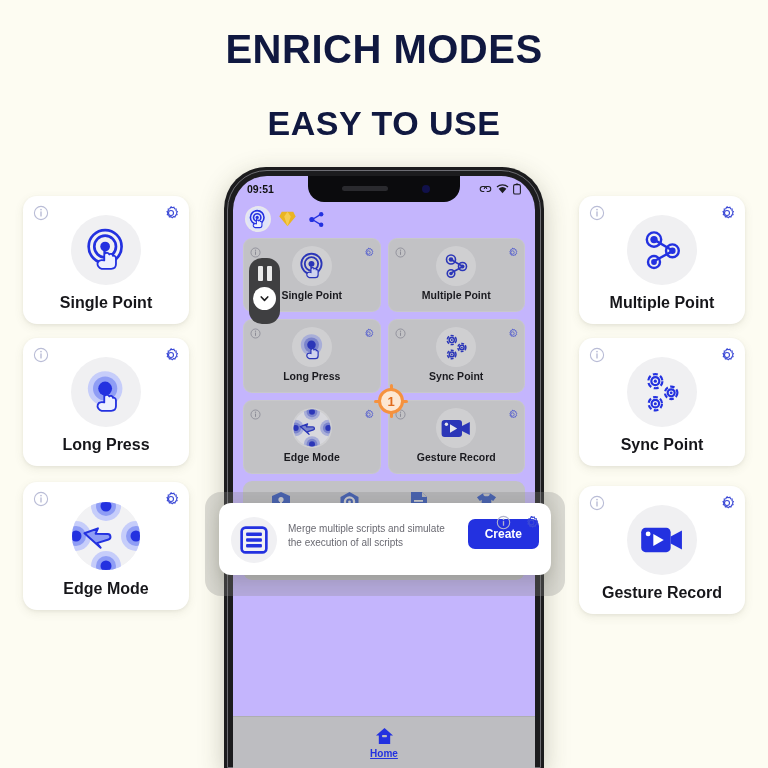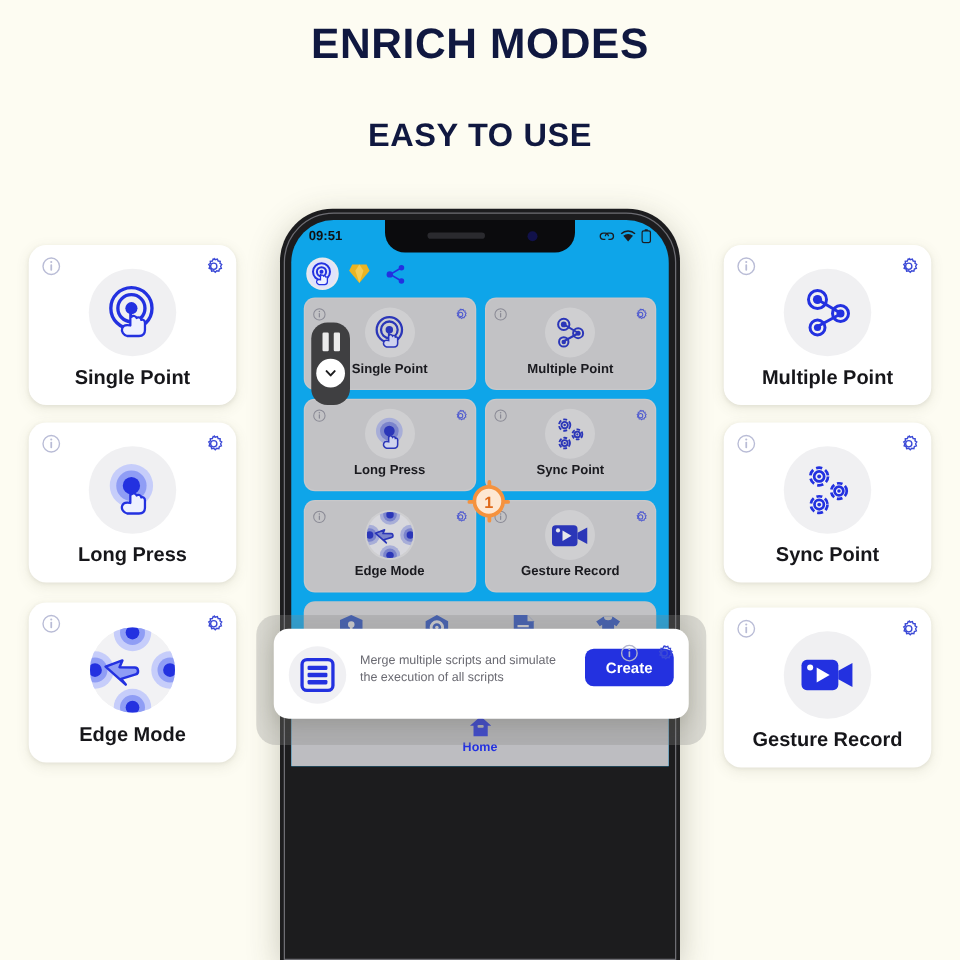--- a/index.html
+++ b/index.html
@@ -12,22 +12,22 @@
   .stage { position: relative; width: 768px; height: 768px; }
 
   
   .headline {
     position: absolute; left: 0; right: 0;
     text-align: center;
     color: #101840;
     font-weight: 700;
     letter-spacing: 0.5px;
   }
-  #h1 { top: 16px; font-size: 34px; }
-  #h2 { top: 93px; font-size: 26px; }
+  #h1 { top: 27px; font-size: 40px; }
+  #h2 { top: 104px; font-size: 34px; }
 
   
   .fcard {
     position: absolute;
     width: 166px;
     background: #ffffff;
     border-radius: 14px;
     box-shadow: 0 3px 10px rgba(90,90,60,0.10), 0 1px 3px rgba(90,90,60,0.08);
     padding: 10px 10px 12px 10px;
   }
@@ -63,22 +63,22 @@
     box-shadow: 0 8px 26px rgba(60,60,40,0.28);
     padding: 9px 9px 0 9px;
   }
   .phone::before {
     content:""; position:absolute; left:3px; right:3px; top:3px; bottom:0;
     border-radius: 40px 40px 0 0;
     border: 1.5px solid #6d6d73;
     pointer-events:none;
   }
   .screen {
-    position: relative; width: 302px; height: 437px;
-    background: #0ea5e9;
+    position: relative; width: 302px; height: 592px;
+    background: #c4b5fd;
     border-radius: 34px 34px 0 0;
     overflow: hidden;
   }
   .notch {
     position: absolute; top: 0; left: 50%; transform: translateX(-50%);
     width: 152px; height: 26px; background: #0b0b0d;
     border-radius: 0 0 16px 16px; z-index: 7;
   }
   .notch .speaker {
     position:absolute; left: 34px; top: 10px; width: 46px; height: 5px;
@@ -178,21 +178,21 @@
   .sc .sclabel { font-size: 8.5px; color: #3a3a40; margin-top: 3px; line-height: 1.15; }
 
   
   .bottomnav {
     position:absolute; left:0; right:0; bottom:0; height: 52px;
     background: #bdbdc1; border-top: 1px solid rgba(0,0,0,0.08);
     display:flex; align-items:center;
   }
   .navitem { flex:1; text-align:center; }
   .navitem .nicon { height: 20px; display:flex; align-items:center; justify-content:center; }
-  .navitem .nlabel { font-size: 10px; margin-top: 2px; font-weight: 700; }
+  .navitem .nlabel { font-size: 10px; margin-top: 2px; font-weight: 700; text-decoration: underline; }
   .navitem.active .nlabel { color:#2331e0; }
   .navitem.inactive .nlabel { color:#4d4d53; font-weight: 400; }
 
   
   .spotlight {
     position:absolute; left: 205px; top: 492px; width: 360px; height: 104px;
     background: rgba(140,140,140,0.30); border-radius: 16px; z-index: 20;
   }
   .combocard {
     position:absolute; left: 219px; top: 503px; width: 332px;

